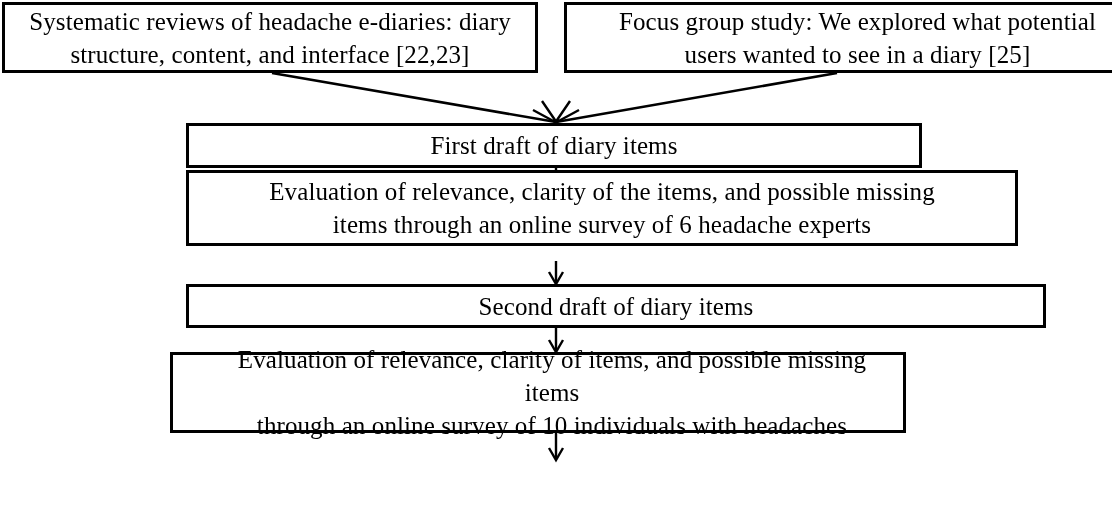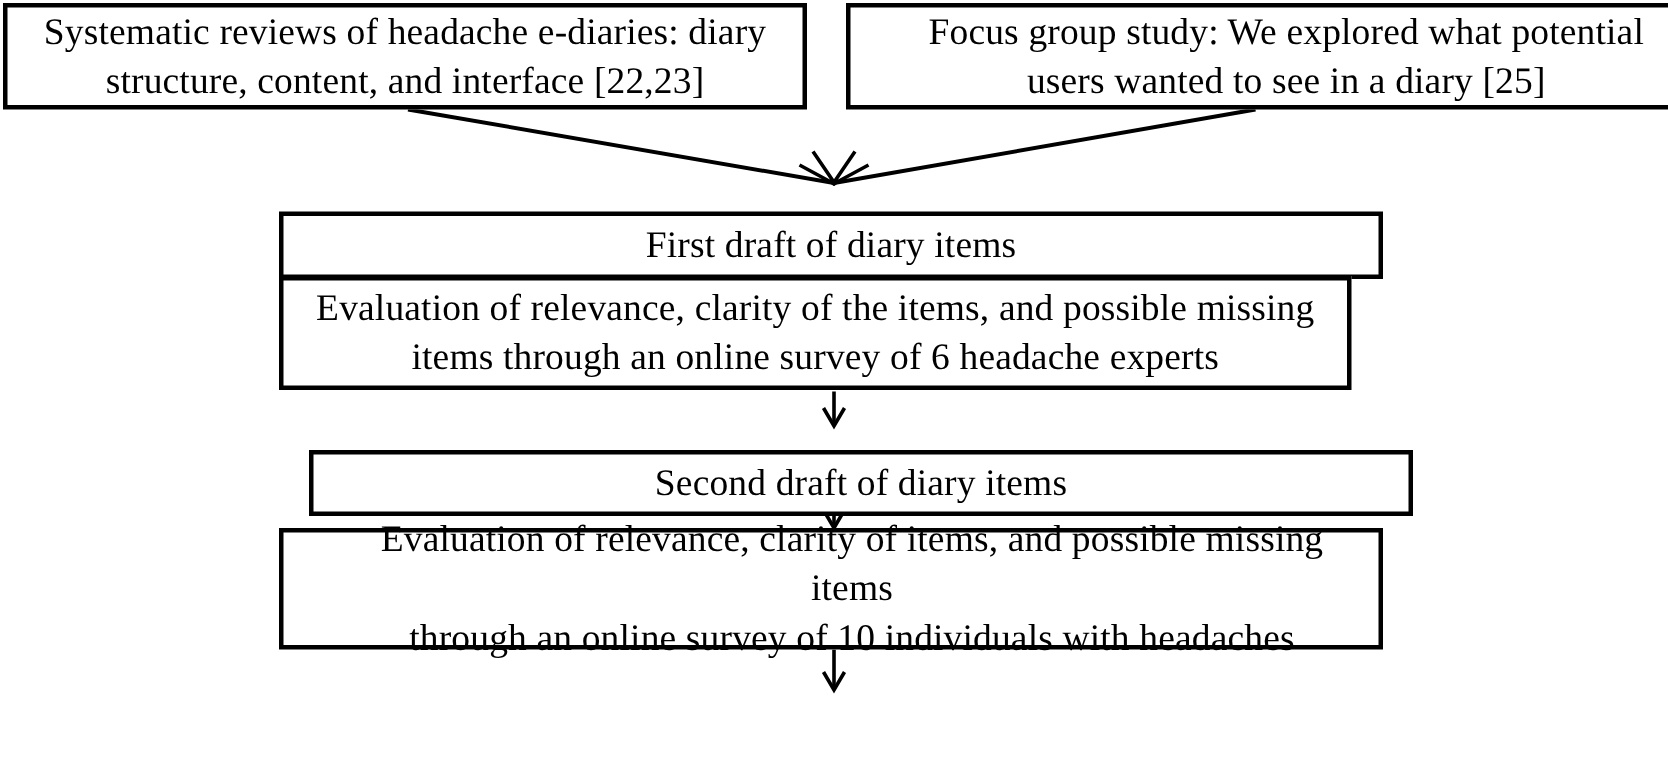--- a/index.html
+++ b/index.html
@@ -30,24 +30,24 @@
   .node .label {
     display: block;
     padding: 0 10px;
     line-height: 1.32;
     font-size: 25px;
     letter-spacing: 0.1px;
     white-space: pre-line;
   }
   #n-top-left   { left: 2px;   top: 2px;   width: 536px; height: 71px; }
   #n-top-right  { left: 564px; top: 2px;   width: 587px; height: 71px; }
-  #n-first      { left: 186px; top: 123px; width: 736px; height: 45px; margin-top: 18px; }
-  #n-eval1      { left: 186px; top: 184px; width: 715px; height: 76px; }
-  #n-second     { left: 186px; top: 300px; width: 736px; height: 44px; margin-left: 20px; }
-  #n-eval2      { left: 186px; top: 352px; width: 736px; height: 81px; padding-left: 28px; }
+  #n-first      { left: 186px; top: 123px; width: 736px; height: 45px; }
+  #n-eval1      { left: 186px; top: 170px; width: 832px; height: 76px; }
+  #n-second     { left: 186px; top: 284px; width: 860px; height: 44px; }
+  #n-eval2      { left: 170px; top: 352px; width: 736px; height: 81px; padding-left: 28px; }
   #n-third      { left: 186px; top: 460px; width: 736px; height: 44px; }
 
   svg.connectors {
     position: absolute;
     left: 0;
     top: 0;
     width: 1112px;
     height: 511px;
     z-index: 1;
     pointer-events: none;

